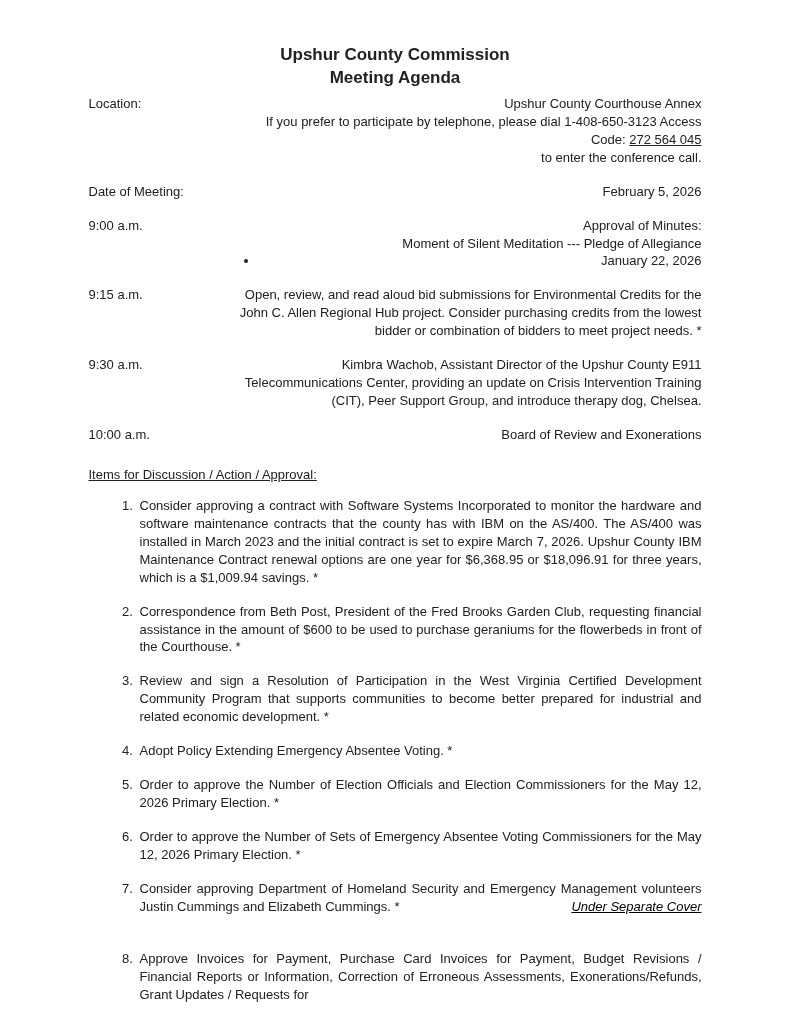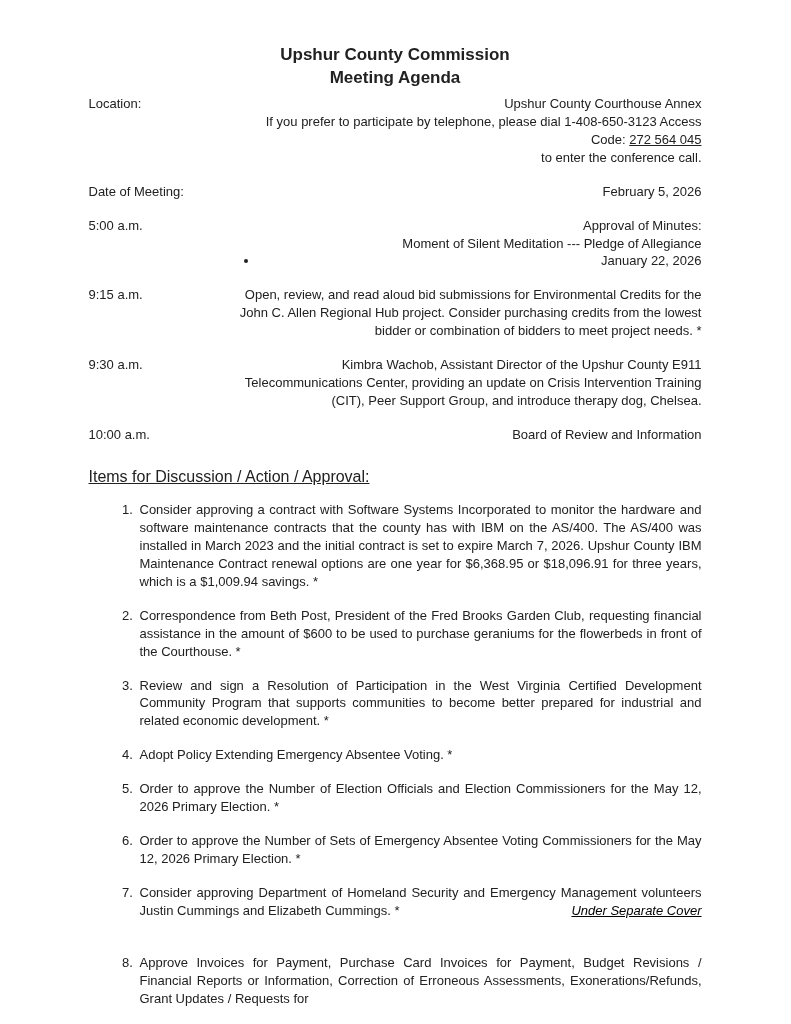--- a/index.html
+++ b/index.html
@@ -25,21 +25,21 @@
     margin: 0 0 5px 0;
   }
   .intro { margin: 0 0 18px 0; }
   .kv-row { display: flex; margin-bottom: 16px; }
   .kv-label { flex: 0 0 142px; }
   .kv-value { flex: 1; min-width: 0; text-align: right; }
   .loc-block { margin-bottom: 16px; }
   .access-code { text-decoration: underline; }
   .minutes-list { margin: 0; padding-left: 28px; list-style-type: disc; }
   .items-heading {
-    font-size: 16px;
+    font-size: 13px;
     font-weight: normal;
     text-decoration: underline;
     margin: 22px 0 13px 0;
   }
   ol.items { margin: 0; padding-left: 48px; }
   ol.items > li {
     margin-bottom: 16px;
     text-align: justify;
     padding-left: 3px;
   }
@@ -76,21 +76,21 @@
       <div>to enter the conference call.</div>
     </div>
   </div>
 
   <div class="kv-row">
     <div class="kv-label">Date of Meeting:</div>
     <div class="kv-value">February 5, 2026</div>
   </div>
 
   <div class="kv-row">
-    <div class="kv-label">5:00 a.m.</div>
+    <div class="kv-label">9:00 a.m.</div>
     <div class="kv-value">
       <div>Approval of Minutes:</div>
       <div>Moment of Silent Meditation --- Pledge of Allegiance</div>
       <ul class="minutes-list">
         <li>January 22, 2026</li>
       </ul>
     </div>
   </div>
 
   <div class="kv-row">
@@ -98,21 +98,21 @@
     <div class="kv-value">Open, review, and read aloud bid submissions for Environmental Credits for the John C. Allen Regional Hub project. Consider purchasing credits from the lowest bidder or combination of bidders to meet project needs. *</div>
   </div>
 
   <div class="kv-row">
     <div class="kv-label">9:30 a.m.</div>
     <div class="kv-value">Kimbra Wachob, Assistant Director of the Upshur County E911 Telecommunications Center, providing an update on Crisis Intervention Training (CIT), Peer Support Group, and introduce therapy dog, Chelsea.</div>
   </div>
 
   <div class="kv-row">
     <div class="kv-label">10:00 a.m.</div>
-    <div class="kv-value">Board of Review and Information</div>
+    <div class="kv-value">Board of Review and Exonerations</div>
   </div>
 
   <h2 class="items-heading">Items for Discussion / Action / Approval:</h2>
 
   <ol class="items">
     <li>Consider approving a contract with Software Systems Incorporated to monitor the hardware and software maintenance contracts that the county has with IBM on the AS/400. The AS/400 was installed in March 2023 and the initial contract is set to expire March 7, 2026. Upshur County IBM Maintenance Contract renewal options are one year for $6,368.95 or $18,096.91 for three years, which is a $1,009.94 savings. *</li>
     <li>Correspondence from Beth Post, President of the Fred Brooks Garden Club, requesting financial assistance in the amount of $600 to be used to purchase geraniums for the flowerbeds in front of the Courthouse. *</li>
     <li>Review and sign a Resolution of Participation in the West Virginia Certified Development Community Program that supports communities to become better prepared for industrial and related economic development. *</li>
     <li>Adopt Policy Extending Emergency Absentee Voting. *</li>
     <li>Order to approve the Number of Election Officials and Election Commissioners for the May 12, 2026 Primary Election. *</li>

